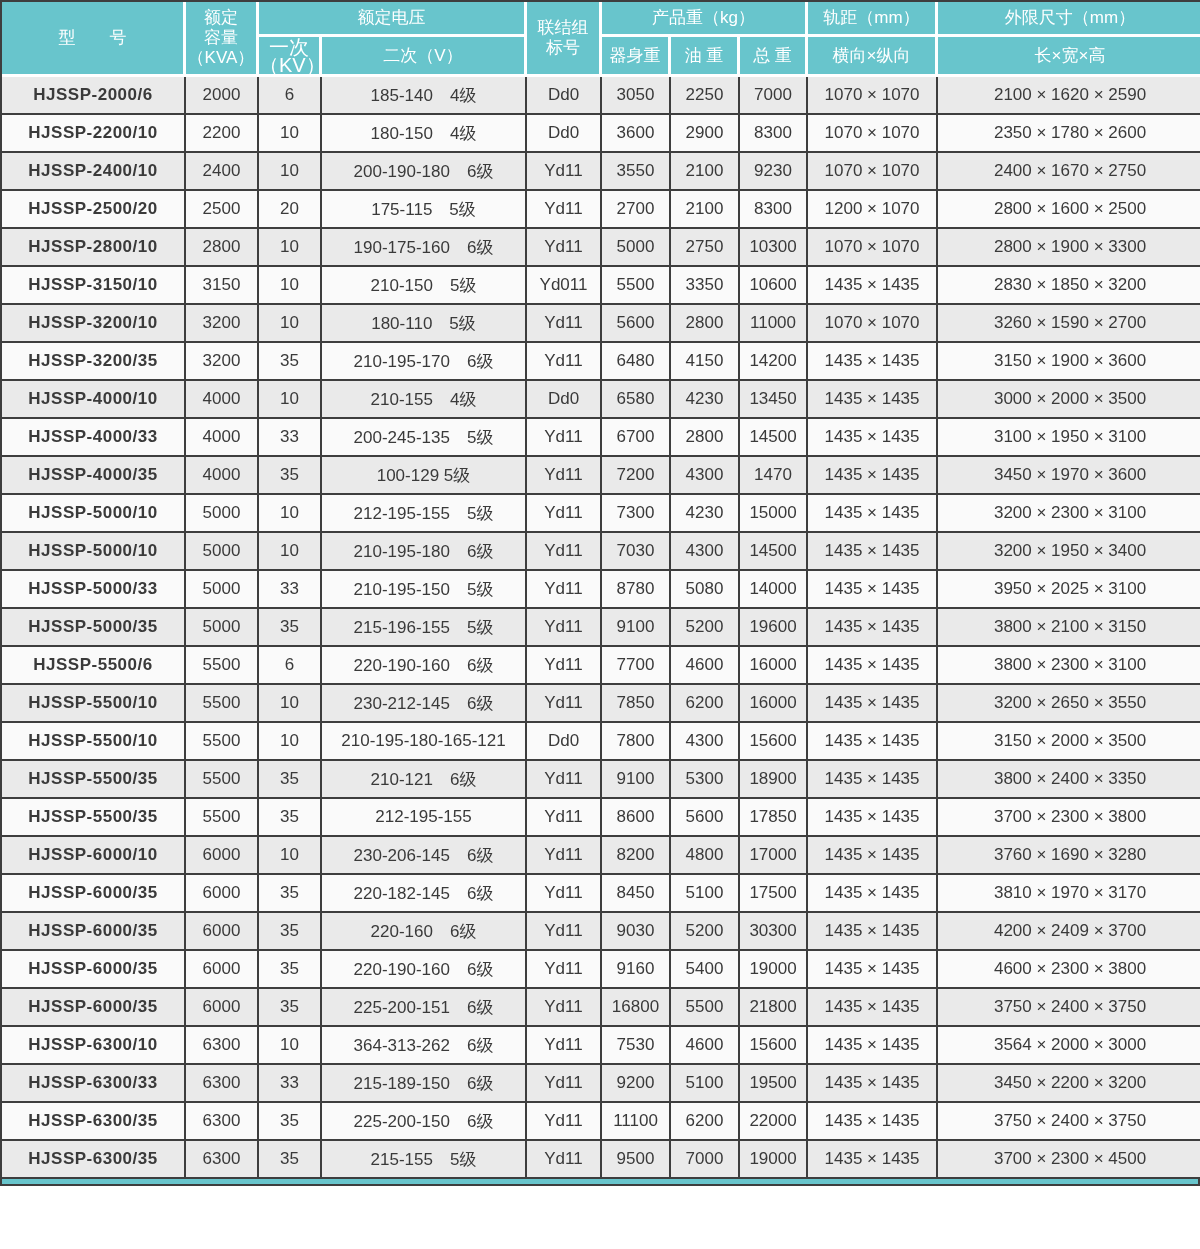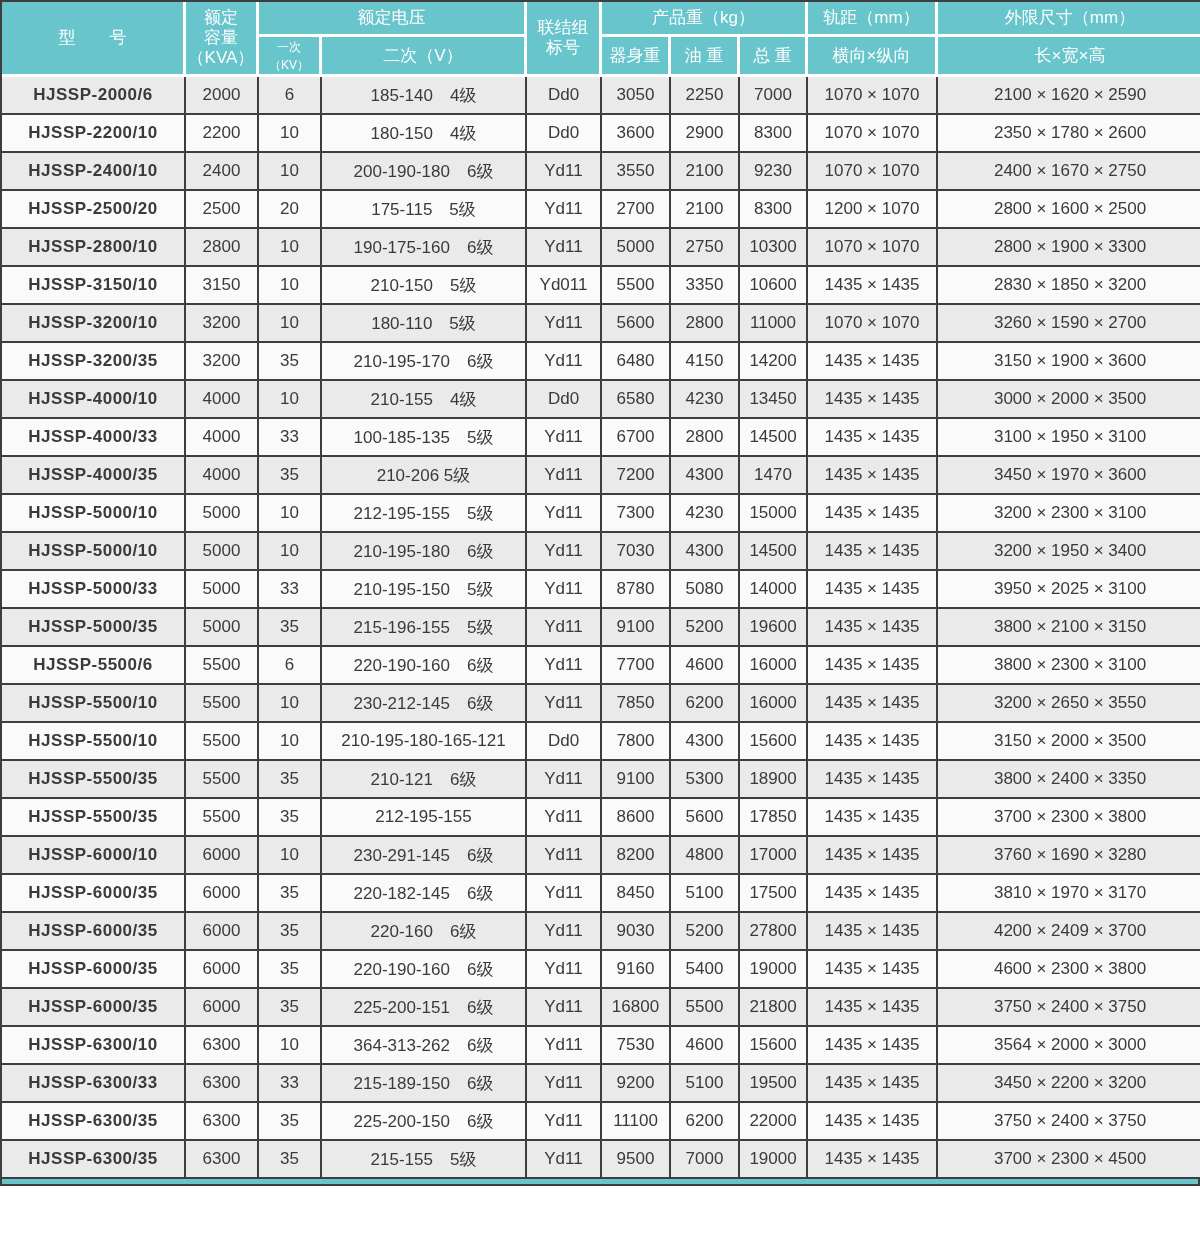--- a/index.html
+++ b/index.html
@@ -37,21 +37,21 @@
     text-align: center;
     vertical-align: middle;
     padding: 0;
     white-space: pre-line;
     border-right: 3px solid var(--header-divider);
     border-bottom: 3px solid var(--header-divider);
   }
   thead tr.group-row th { height: 35px; }
   thead tr.sub-row th { height: 40px; }
   thead th.last-col { border-right: none; }
-  thead th.primary-head { line-height: 18px; font-size: 12px; }
+  thead th.primary-head { line-height: 18px; font-size: 20px; }
   tbody td {
     height: 38px;
     text-align: center;
     vertical-align: middle;
     font-size: 17px;
     color: var(--body-text);
     white-space: nowrap;
     overflow: hidden;
     padding: 0;
     border-right: 2px solid var(--grid-border);
@@ -213,33 +213,33 @@
           <td data-name="cell-body-weight">6580</td>
           <td data-name="cell-oil-weight">4230</td>
           <td data-name="cell-total-weight">13450</td>
           <td data-name="cell-gauge">1435 × 1435</td>
           <td data-name="cell-dimensions">3000 × 2000 × 3500</td>
         </tr>
         <tr data-name="table-row">
           <td data-name="cell-model">HJSSP-4000/33</td>
           <td data-name="cell-capacity">4000</td>
           <td data-name="cell-primary-kv">33</td>
-          <td data-name="cell-secondary-v">100-185-135　5级</td>
+          <td data-name="cell-secondary-v">200-245-135　5级</td>
           <td data-name="cell-vector-group">Yd11</td>
           <td data-name="cell-body-weight">6700</td>
           <td data-name="cell-oil-weight">2800</td>
           <td data-name="cell-total-weight">14500</td>
           <td data-name="cell-gauge">1435 × 1435</td>
           <td data-name="cell-dimensions">3100 × 1950 × 3100</td>
         </tr>
         <tr data-name="table-row">
           <td data-name="cell-model">HJSSP-4000/35</td>
           <td data-name="cell-capacity">4000</td>
           <td data-name="cell-primary-kv">35</td>
-          <td data-name="cell-secondary-v">210-206 5级</td>
+          <td data-name="cell-secondary-v">100-129 5级</td>
           <td data-name="cell-vector-group">Yd11</td>
           <td data-name="cell-body-weight">7200</td>
           <td data-name="cell-oil-weight">4300</td>
           <td data-name="cell-total-weight">1470</td>
           <td data-name="cell-gauge">1435 × 1435</td>
           <td data-name="cell-dimensions">3450 × 1970 × 3600</td>
         </tr>
         <tr data-name="table-row">
           <td data-name="cell-model">HJSSP-5000/10</td>
           <td data-name="cell-capacity">5000</td>
@@ -345,21 +345,21 @@
           <td data-name="cell-body-weight">8600</td>
           <td data-name="cell-oil-weight">5600</td>
           <td data-name="cell-total-weight">17850</td>
           <td data-name="cell-gauge">1435 × 1435</td>
           <td data-name="cell-dimensions">3700 × 2300 × 3800</td>
         </tr>
         <tr data-name="table-row">
           <td data-name="cell-model">HJSSP-6000/10</td>
           <td data-name="cell-capacity">6000</td>
           <td data-name="cell-primary-kv">10</td>
-          <td data-name="cell-secondary-v">230-291-145　6级</td>
+          <td data-name="cell-secondary-v">230-206-145　6级</td>
           <td data-name="cell-vector-group">Yd11</td>
           <td data-name="cell-body-weight">8200</td>
           <td data-name="cell-oil-weight">4800</td>
           <td data-name="cell-total-weight">17000</td>
           <td data-name="cell-gauge">1435 × 1435</td>
           <td data-name="cell-dimensions">3760 × 1690 × 3280</td>
         </tr>
         <tr data-name="table-row">
           <td data-name="cell-model">HJSSP-6000/35</td>
           <td data-name="cell-capacity">6000</td>
@@ -373,21 +373,21 @@
           <td data-name="cell-dimensions">3810 × 1970 × 3170</td>
         </tr>
         <tr data-name="table-row">
           <td data-name="cell-model">HJSSP-6000/35</td>
           <td data-name="cell-capacity">6000</td>
           <td data-name="cell-primary-kv">35</td>
           <td data-name="cell-secondary-v">220-160　6级</td>
           <td data-name="cell-vector-group">Yd11</td>
           <td data-name="cell-body-weight">9030</td>
           <td data-name="cell-oil-weight">5200</td>
-          <td data-name="cell-total-weight">27800</td>
+          <td data-name="cell-total-weight">30300</td>
           <td data-name="cell-gauge">1435 × 1435</td>
           <td data-name="cell-dimensions">4200 × 2409 × 3700</td>
         </tr>
         <tr data-name="table-row">
           <td data-name="cell-model">HJSSP-6000/35</td>
           <td data-name="cell-capacity">6000</td>
           <td data-name="cell-primary-kv">35</td>
           <td data-name="cell-secondary-v">220-190-160　6级</td>
           <td data-name="cell-vector-group">Yd11</td>
           <td data-name="cell-body-weight">9160</td>

